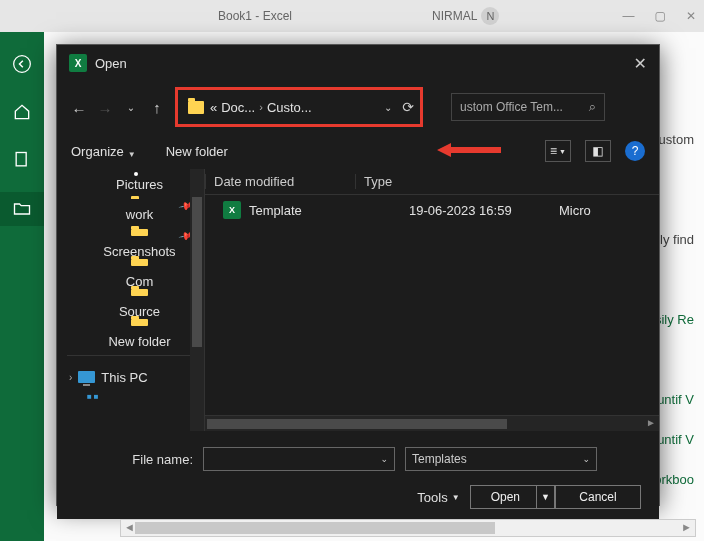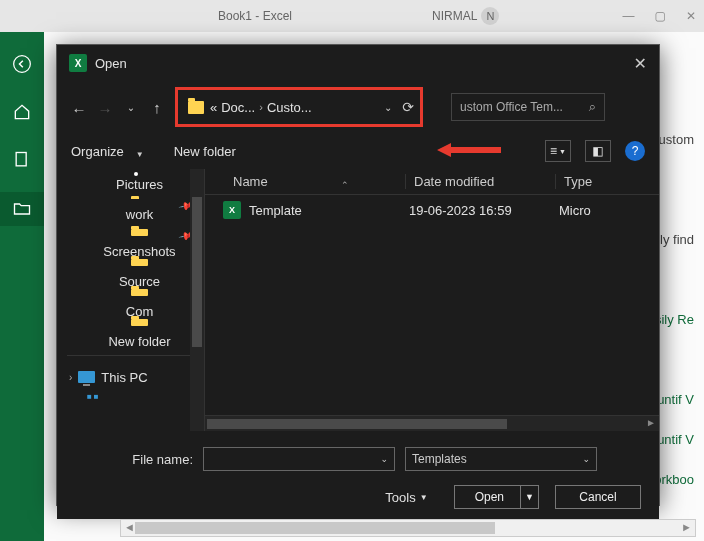--- a/index.html
+++ b/index.html
@@ -41,21 +41,21 @@
 .crumb-wrap .dd { margin-left:auto; font-size:10px; color:#ccc; margin-right:10px;}
 .crumb-wrap .refresh { font-size:14px; color:#ccc; }
 
 .red-arrow { position:absolute; left:380px; top:98px; width:64px; height:14px; }
 .red-arrow svg { display:block; }
 
 .searchbox { margin-left:28px; height:28px; width:154px; border:1px solid #444; background:#1c1c1c; display:flex; align-items:center; padding:0 8px; color:#aaa; font-size:12px; }
 .searchbox .mag { margin-left:auto; font-size:13px; }
 
 .toolbar { height:36px; display:flex; align-items:center; padding:0 14px; }
-.toolbar .org { display:flex; align-items:flex-end; gap:12px; }
+.toolbar .org { display:flex; align-items:flex-end; gap:4px; }
 .toolbar .tri { font-size:8px; color:#ccc; }
 .toolbar .nf { margin-left:30px; }
 .toolbar .right { margin-left:auto; display:flex; align-items:center; gap:14px; }
 .viewbtn { width:26px; height:22px; border:1px solid #555; display:flex; align-items:center; justify-content:center; font-size:12px; }
 .helpbtn { width:20px; height:20px; border-radius:50%; background:#1a6dd0; color:#fff; font-size:12px; display:flex; align-items:center; justify-content:center;}
 
 .body { display:flex; height:262px; }
 .tree { width:148px; border-right:1px solid #333; overflow:hidden; position:relative; }
 .tree-item { display:flex; align-items:center; height:30px; padding-left:18px; gap:8px;flex-direction:column; }
 .tree-item .pin { margin-left:auto; margin-right:10px; color:#888; font-size:11px; transform:rotate(35deg); }
@@ -85,21 +85,21 @@
 .file-scroll { margin-top:auto; height:16px; background:#252525; border-top:1px solid #333; position:relative;}
 .file-scroll .thumb { position:absolute; left:2px; top:3px; width:300px; height:10px; background:#4a4a4a;}
 .file-scroll .ar { position:absolute; top:1px; font-size:10px; color:#888;}
 .file-scroll .al { left:3px;} .file-scroll .arr{ right:3px;}
 
 .footer { padding:16px 18px 10px 18px; background:#1c1c1c; }
 .frow { display:flex; align-items:center; margin-bottom:14px; gap:10px; }
 .frow .lbl { width:118px; text-align:right; color:#ddd; }
 .combo { height:24px; border:1px solid #666; background:#1c1c1c; display:flex; align-items:center; padding:0 6px; color:#ccc; font-size:12px; }
 .combo .dd { margin-left:auto; font-size:9px; }
-.frow2 { display:flex; align-items:center; justify-content:flex-end; gap:16px; }
+.frow2 { display:flex; align-items:center; justify-content:flex-end; gap:0; }
 .tools { display:flex; align-items:center; gap:4px; margin-right:10px;}
 .btn { height:24px; border:1px solid #777; display:flex; align-items:center; justify-content:center; padding:0 16px; font-size:12px; color:#eee;}
 .btn.split { padding:0 0 0 20px;}
 .btn.split .dd { border-left:1px solid #777; height:100%; width:18px; display:flex; align-items:center; justify-content:center; margin-left:16px; font-size:9px;}
 
 .bottom-scroll { position:absolute; left:120px; right:8px; bottom:4px; height:18px; background:#f0f0f0; border:1px solid #ccc;}
 .bottom-scroll .thumb { position:absolute; left:14px; top:2px; height:12px; width:360px; background:#c8c8c8;}
 .bottom-scroll .ar { position:absolute; top:1px; color:#888; font-size:11px;}
 .bottom-scroll .al{left:3px;} .bottom-scroll .arr{right:3px;}
 </style>
@@ -205,45 +205,44 @@
           <span class="folder-ic"></span>
           <span>work</span>
           <span class="pin">📌</span>
         </div>
       <div class="tree-item">
           <span class="folder-ic"></span>
           <span>Screenshots</span>
         </div>
       <div class="tree-item">
           <span class="folder-ic"></span>
+          <span>Com</span>
+        </div>
+      <div class="tree-item">
+          <span class="folder-ic"></span>
           <span>Source</span>
-        </div>
-      <div class="tree-item">
-          <span class="folder-ic"></span>
-          <span>Com</span>
         </div>
       <div class="tree-item">
           <span class="folder-ic"></span>
           <span>New folder</span>
         </div>
       <div class="sep"></div>
       <div class="expand">
           <span style="font-size:10px;color:#aaa;">›</span>
           <span class="pc-ic"></span>
           <span>This PC</span>
         </div>
       <div class="dots">■■</div>
       <div class="tree-scrollbar">
           <div class="thumb"></div>
         </div>
     </div>
 
     <div class="files">
       <div class="cols">
-        <div class="cname"><span>Name</span><span class="sortup">⌃</span></div>
         <div class="cdate"><span>Date modified</span></div>
         <div class="ctype"><span>Type</span></div>
       </div>
       <div class="filerow">
         <span class="xl">X</span>
         <span class="fname">Template</span>
         <span class="fdate">19-06-2023 16:59</span>
         <span class="ftype">Micro</span>
       </div>
       <div class="file-scroll">

